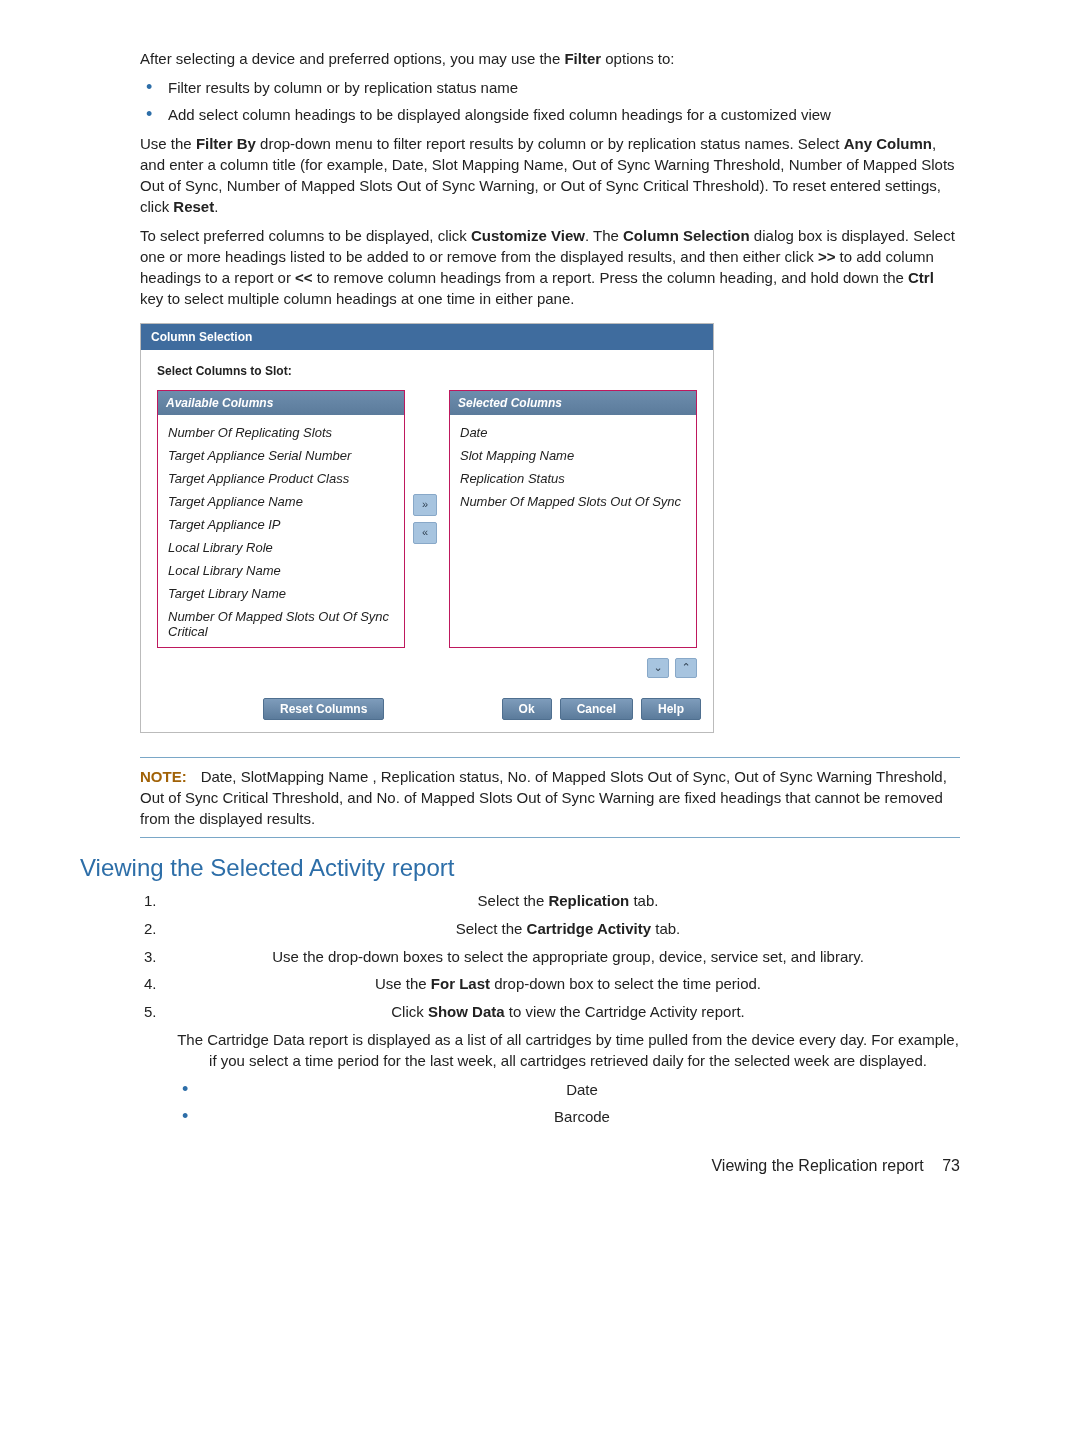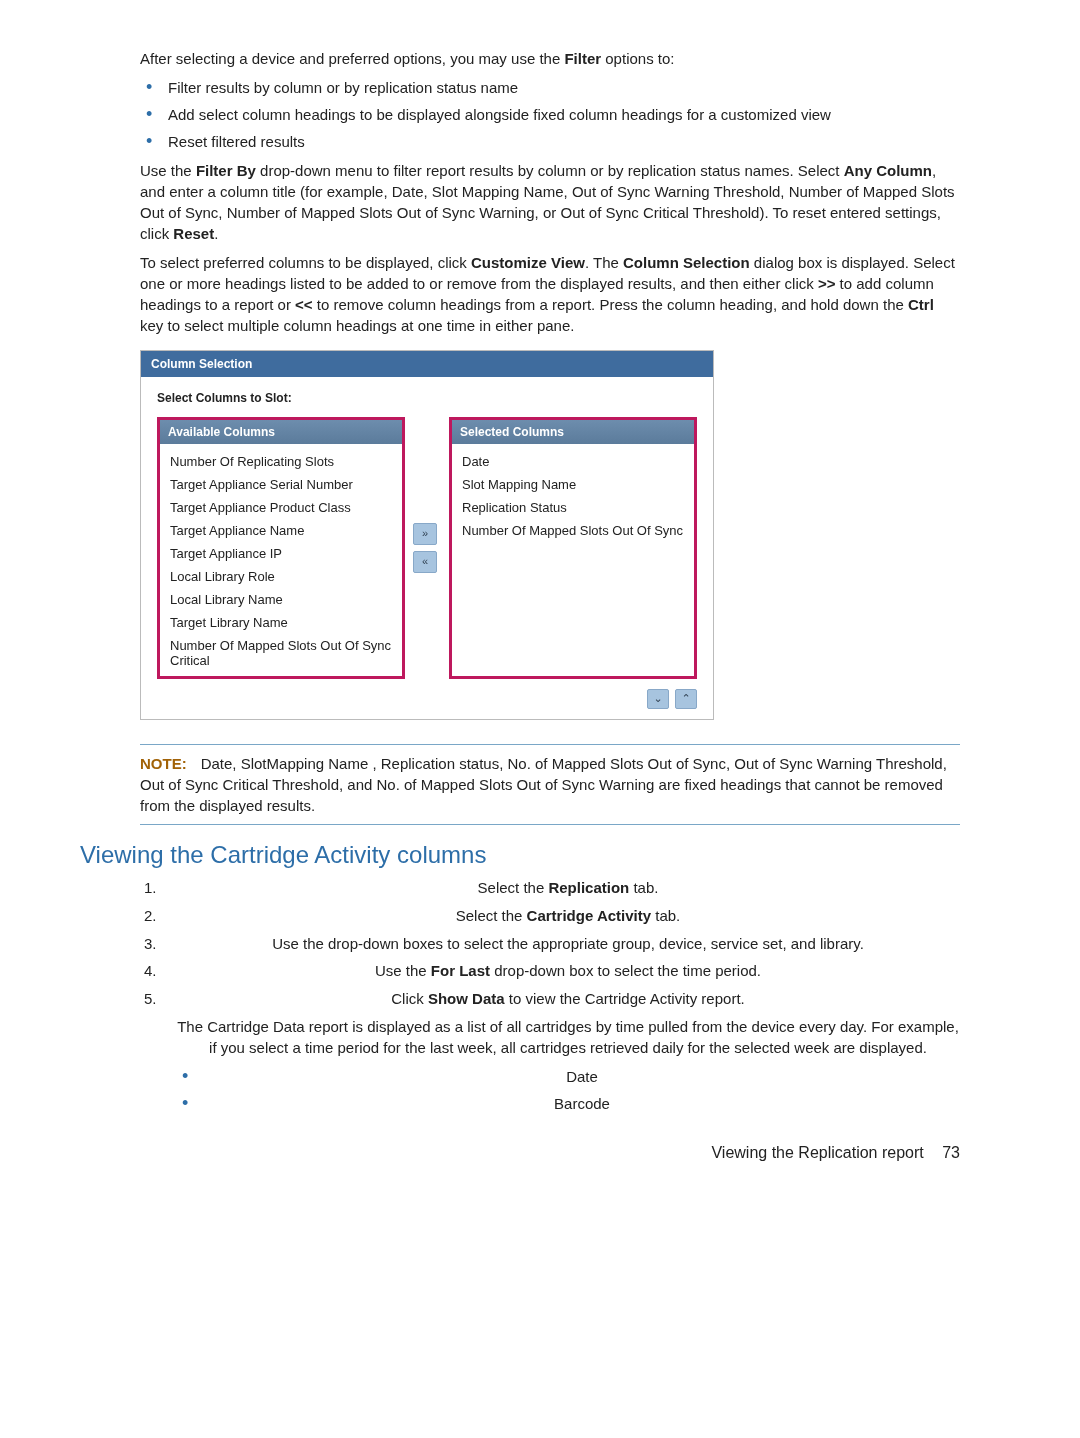--- a/index.html
+++ b/index.html
@@ -53,21 +53,21 @@
   .dlg-title {
     background: #3f6c9e;
     color: #fff;
     font-weight: bold;
     padding: 6px 10px;
     font-size: 12px;
   }
   .dlg-body { padding: 14px 16px 10px 16px; }
   .dlg-subtitle { font-weight: bold; margin-bottom: 12px; }
   .cols-row { display: flex; align-items: stretch; gap: 8px; }
-  .col-panel { flex: 1; border: 3px solid #be185d; }
+  .col-panel { flex: 1; border: 1px solid #be185d; font-style: italic; }
   .col-panel-head {
     background: #6d8dad;
     background: linear-gradient(#6d8dad,#5b7b9b);
     color: #fff;
     font-weight: bold;
     padding: 5px 8px;
     font-size: 12px;
   }
   .col-list { padding: 6px 4px 6px 4px; max-height: 220px; }
   .col-item { padding: 4px 6px; font-size: 13px; color: #222; }
@@ -112,21 +112,20 @@
 <body>
 
 <div class="indent-block">
   <p>
     <span>After selecting a device and preferred options, you may use the </span><span class="bold">Filter</span><span> options to:</span>
   </p>
 
   <ul class="bullets">
     <li><span>Filter results by column or by replication status name</span></li>
     <li><span>Add select column headings to be displayed alongside fixed column headings for a customized view</span></li>
-    <li><span>Reset filtered results</span></li>
   </ul>
 
   <p>
     <span>Use the </span><span class="bold">Filter By</span><span> drop-down menu to filter report results by column or by replication status names. Select </span><span class="bold">Any Column</span><span>, and enter a column title (for example, Date, Slot Mapping Name, Out of Sync Warning Threshold, Number of Mapped Slots Out of Sync, Number of Mapped Slots Out of Sync Warning, or Out of Sync Critical Threshold). To reset entered settings, click </span><span class="bold">Reset</span><span>.</span>
   </p>
 
   <p>
     <span>To select preferred columns to be displayed, click </span><span class="bold">Customize View</span><span>. The </span><span class="bold">Column Selection</span><span> dialog box is displayed. Select one or more headings listed to be added to or remove from the displayed results, and then either click </span><span class="bold">&gt;&gt;</span><span> to add column headings to a report or </span><span class="bold">&lt;&lt;</span><span> to remove column headings from a report. Press the column heading, and hold down the </span><span class="bold">Ctrl</span><span> key to select multiple column headings at one time in either pane.</span>
   </p>
 
@@ -161,30 +160,36 @@
             <div class="col-item">Replication Status</div>
             <div class="col-item">Number Of Mapped Slots Out Of Sync</div>
           </div>
         </div>
       </div>
       <div class="updown-row">
         <div class="updown-btn">⌄</div>
         <div class="updown-btn">⌃</div>
       </div>
     </div>
+    <div class="dlg-footer">
+      <div class="dlg-btn reset">Reset Columns</div>
+      <div class="dlg-btn">Ok</div>
+      <div class="dlg-btn">Cancel</div>
+      <div class="dlg-btn">Help</div>
+    </div>
   </div>
 
   <div class="note-sep"></div>
   <p>
     <span class="note-label">NOTE:</span><span>Date, SlotMapping Name , Replication status, No. of Mapped Slots Out of Sync, Out of Sync Warning Threshold, Out of Sync Critical Threshold, and No. of Mapped Slots Out of Sync Warning are fixed headings that cannot be removed from the displayed results.</span>
   </p>
   <div class="note-sep-bottom"></div>
 </div>
 
-<h2 class="section">Viewing the Cartridge Activity columns</h2>
+<h2 class="section">Viewing the Selected Activity report</h2>
 
 <div class="indent-block">
   <ol class="steps">
     <li>
       <span>Select the </span><span class="bold">Replication</span><span> tab.</span>
     </li>
     <li>
       <span>Select the </span><span class="bold">Cartridge Activity</span><span> tab.</span>
     </li>
     <li><span>Use the drop-down boxes to select the appropriate group, device, service set, and library.</span></li>

